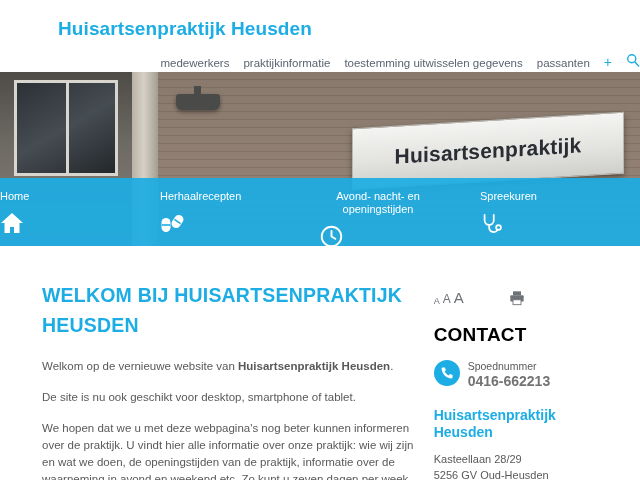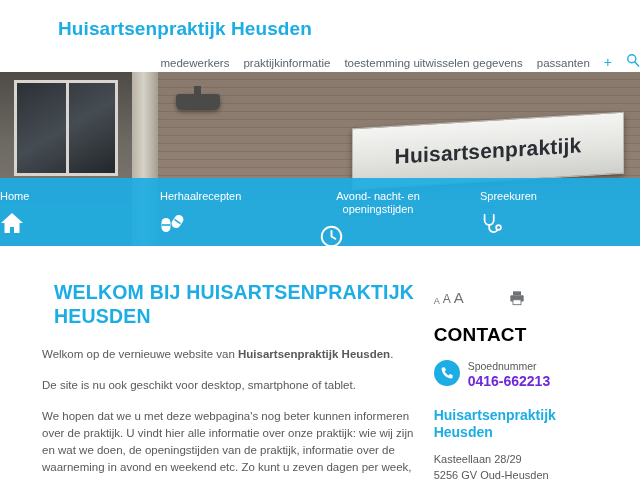--- a/index.html
+++ b/index.html
@@ -189,23 +189,23 @@
   }
   .content-outer {
     position: relative;
     z-index: 1;
   }
 
   .main-col {
     width: 382px;
   }
   h1.page-title {
-    margin: 0 0 18px 12px;
+    margin: 0 0 18px 0;
     font-size: 19.5px;
-    line-height: 24px;
+    line-height: 30px;
     font-weight: bold;
     color: #1cade4;
     text-transform: uppercase;
     letter-spacing: 0.2px;
   }
   .main-col p {
     margin: 0 0 14px 0;
     font-size: 11.5px;
     line-height: 17px;
     color: #58595b;
@@ -255,21 +255,21 @@
   }
   .phone-circle svg { display: block; }
   .phone-text .label {
     font-size: 10.5px;
     color: #58595b;
     line-height: 13px;
   }
   .phone-text .number {
     font-size: 14px;
     font-weight: bold;
-    color: #6d28d9;
+    color: #737373;
     line-height: 16px;
   }
   .contact-name {
     font-size: 14px;
     font-weight: bold;
     color: #1cade4;
     line-height: 17px;
     margin-bottom: 10px;
   }
   .contact-lines div {

